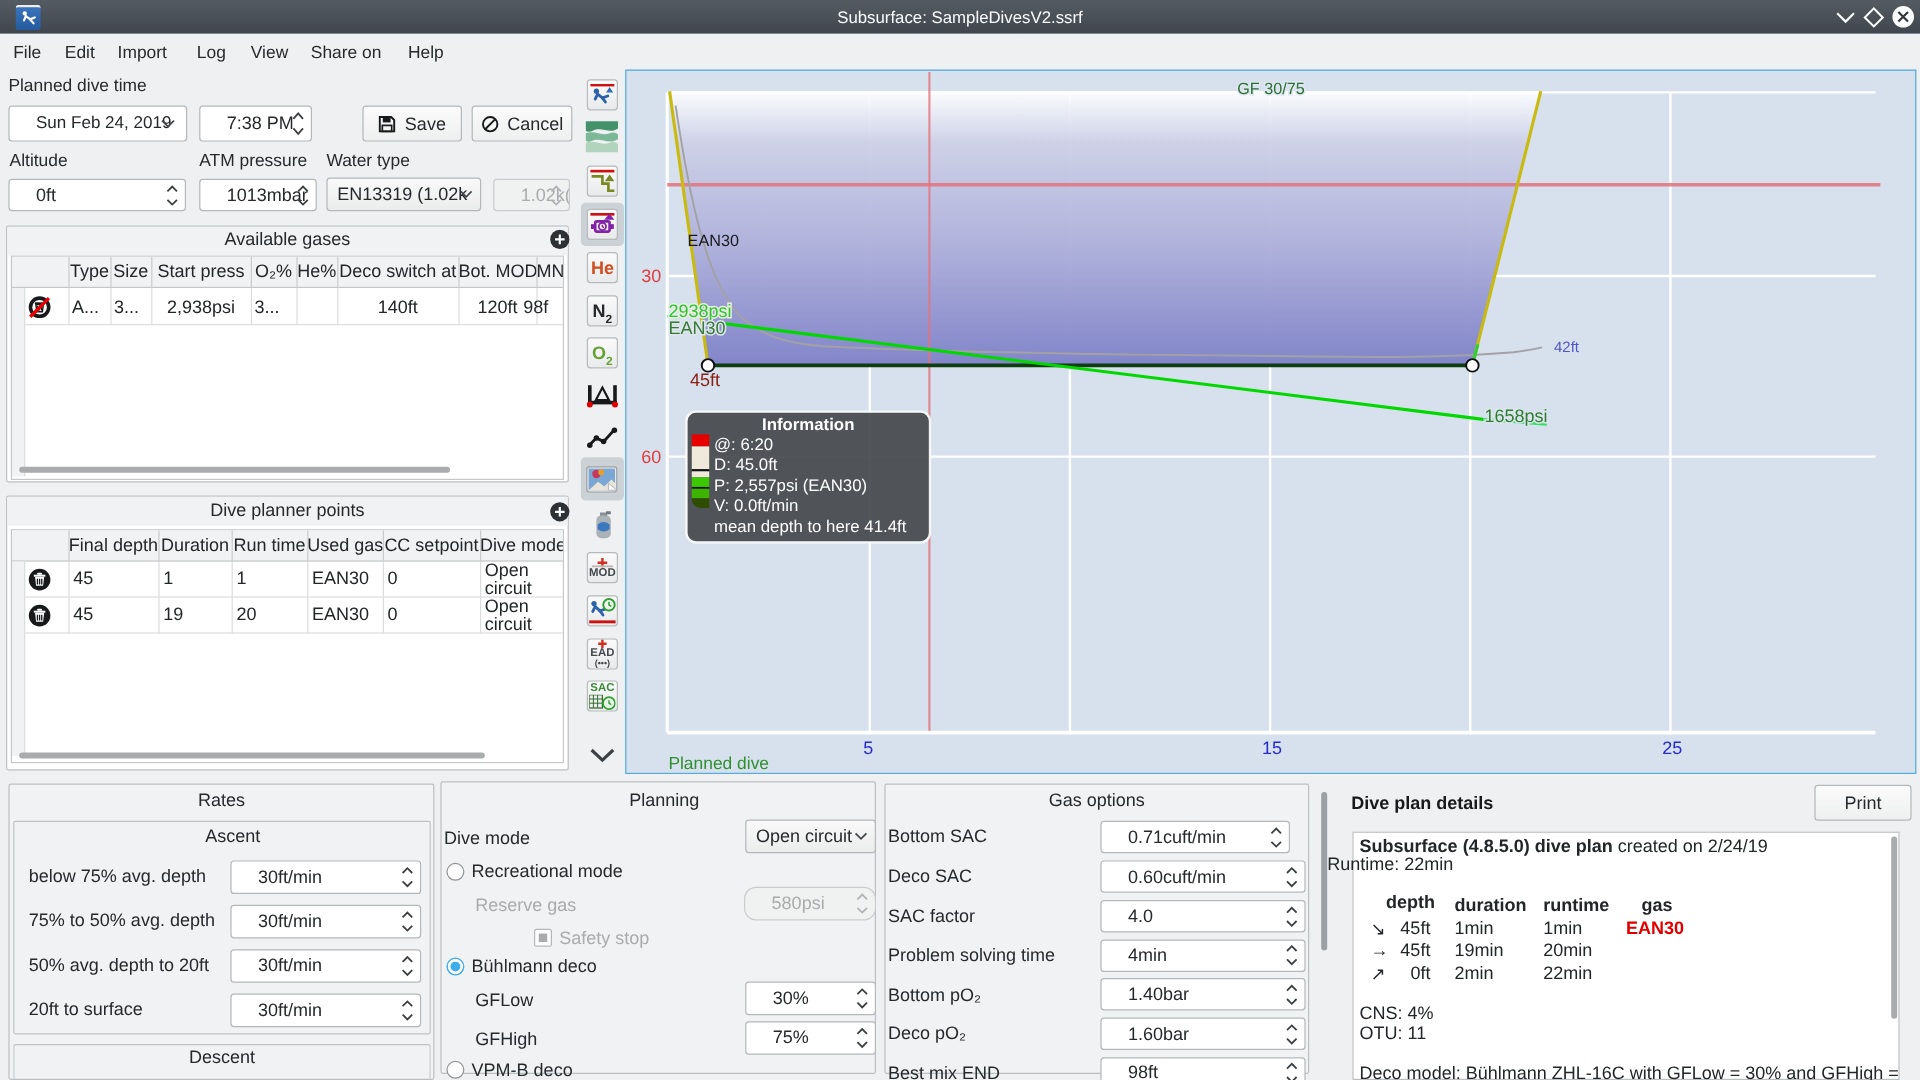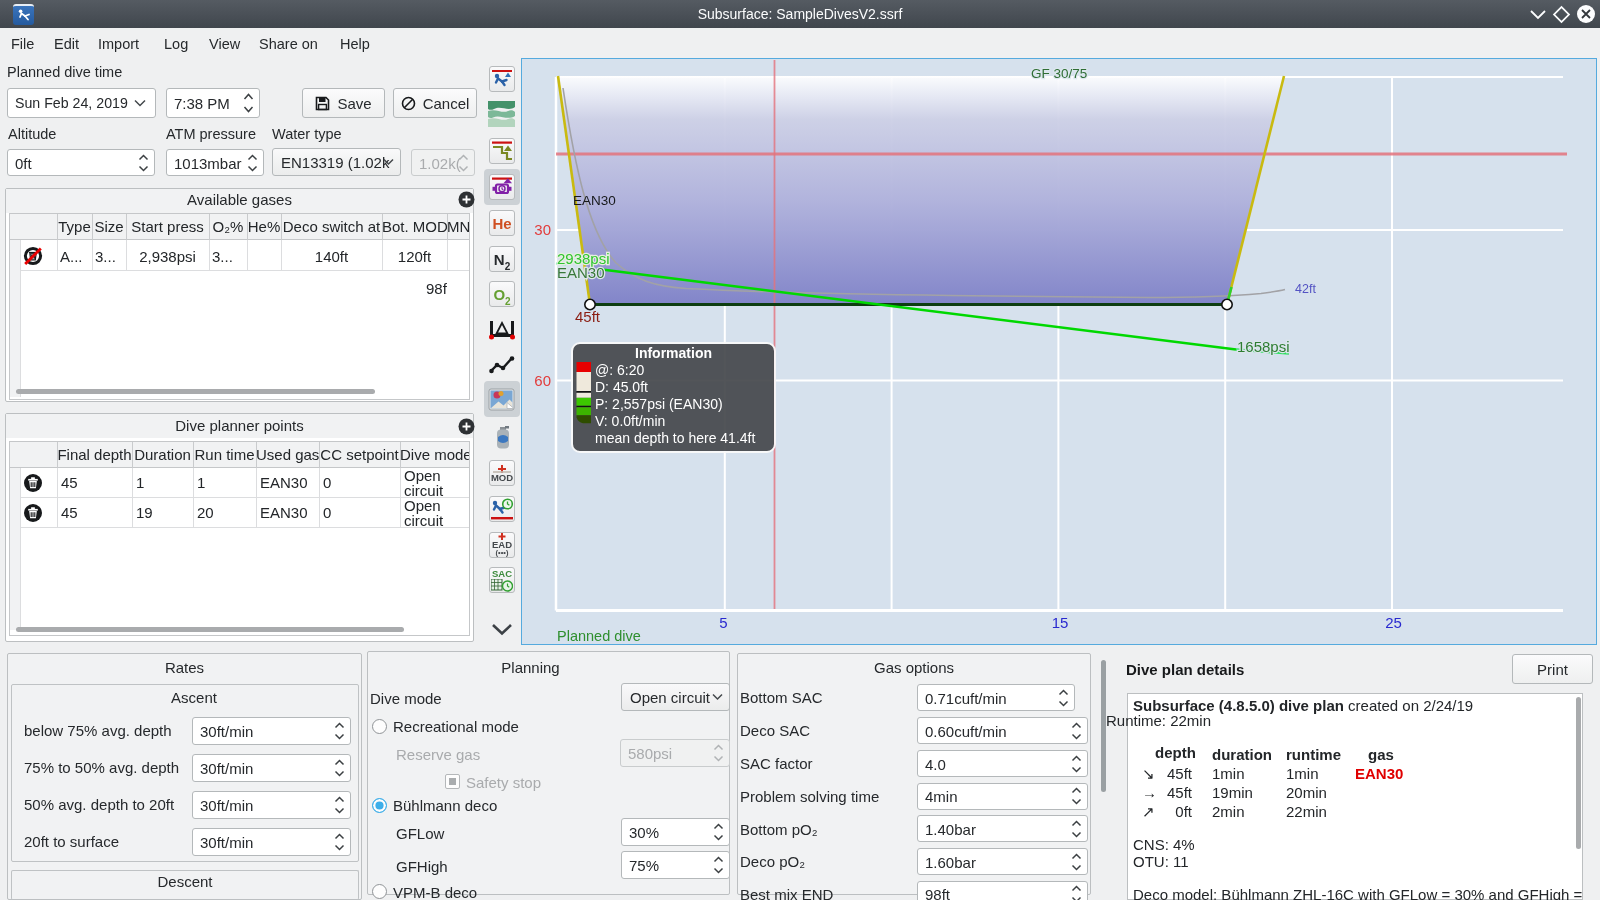--- a/index.html
+++ b/index.html
@@ -1,19 +1,19 @@
 <!DOCTYPE html>
 <html><head><meta charset="utf-8">
 <style>
 html,body{margin:0;padding:0;width:1600px;height:900px;overflow:hidden;background:#eff0f1;font-family:"Liberation Sans",sans-serif;}
 *{box-sizing:border-box;}
 .abs{position:absolute;}
 .lbl{position:absolute;font-size:14.5px;color:#26292c;white-space:nowrap;}
 .spin{position:absolute;background:#fff;border:1px solid #b4b8ba;border-radius:3px;font-size:15px;color:#26292c;white-space:nowrap;overflow:hidden;}
-.spin span{position:absolute;left:7px;top:50%;transform:translateY(-50%);}
+.spin span{position:absolute;left:22px;top:50%;transform:translateY(-50%);}
 .spin.dis{background:#f0f1f1;border-color:#c9cccd;color:#a9abad;}
 .combo{position:absolute;background:linear-gradient(#f9f9fa,#ebecec);border:1px solid #b4b8ba;border-radius:3px;font-size:15px;color:#26292c;white-space:nowrap;overflow:hidden;}
 .combo span{position:absolute;left:8px;top:50%;transform:translateY(-50%);}
 .btn{position:absolute;background:linear-gradient(#fbfbfc,#eeefef);border:1px solid #b4b8ba;border-radius:3px;font-size:15px;color:#26292c;display:flex;align-items:center;justify-content:center;gap:7px;}
 .panel{position:absolute;border:1px solid #bcbfc1;border-radius:2px;background:#f1f2f3;}
 .ptitle{position:absolute;width:100%;text-align:center;font-size:15px;color:#26292c;}
 .gbox{position:absolute;border:1px solid #bfc2c4;border-radius:2px;}
 svg.ud{position:absolute;right:4px;top:50%;transform:translateY(-50%);}
 .tline{position:absolute;white-space:nowrap;font-size:15px;color:#232629;}
 .hc{position:absolute;height:24px;line-height:24px;text-align:center;font-size:15px;color:#232629;overflow:hidden;white-space:nowrap;}
@@ -157,21 +157,21 @@
     <rect x="7" y="6.9" width="8" height="1.5" fill="#17191b"></rect>
     <path d="M9.4 9.8 v4 M11 9.8 v4 M12.6 9.8 v4" stroke="#17191b" stroke-width="1"></path>
     <path d="M3.2 19 L18.8 3.4" stroke="#e80000" stroke-width="2.8"></path>
   </svg>
 <div class="tline" style="left:60px;top:248px;">A...</div>
 <div class="tline" style="left:95px;top:248px;">3...</div>
 <div class="tline" style="left:126px;top:248px;width:83px;text-align:center;">2,938psi</div>
 <div class="tline" style="left:212px;top:248px;">3...</div>
 <div class="tline" style="left:281px;top:248px;width:101px;text-align:center;">140ft</div>
 <div class="tline" style="left:382px;top:248px;width:65px;text-align:center;">120ft</div>
-<div class="tline" style="left:426px;top:248px;margin-top:32px;">98f</div>
+<div class="tline" style="left:436px;top:248px;">98f</div>
 <div class="abs" style="left:16px;top:389px;width:359px;height:5px;background:#a9abad;border-radius:2.5px;"></div>
 
 <div class="panel" style="left:5px;top:413px;width:469px;height:229px;background:#fff;"></div>
 <div class="abs" style="left:6px;top:414px;width:467px;height:24px;background:#f1f2f3;"></div>
 <div class="ptitle" style="left:5px;top:417px;width:469px;">Dive planner points</div>
 <svg class="abs" style="left:458px;top:418px;" width="17" height="17" viewBox="0 0 17 17">
     <circle cx="8.5" cy="8.5" r="8" fill="#2e3134"></circle>
     <path d="M8.5 4.5 V12.5 M4.5 8.5 H12.5" stroke="#fff" stroke-width="1.8"></path>
   </svg>
 <div class="abs" style="left:9px;top:441px;width:461px;height:195px;border:1px solid #c5c7c9;background:#fff;"></div>
@@ -442,32 +442,32 @@
     <span>30ft/min</span>
     <svg class="ud" width="13" height="21" viewBox="0 0 13 21">
       <path d="M2.5 7 L6.5 3 L10.5 7" fill="none" stroke="#3c4043" stroke-width="1.5"></path>
       <path d="M2.5 14 L6.5 18 L10.5 14" fill="none" stroke="#3c4043" stroke-width="1.5"></path>
     </svg>
   </div>
 <div class="gbox" style="left:11px;top:870px;width:348px;height:30px;border-bottom:none;"></div>
 <div class="ptitle" style="left:11px;top:873px;width:348px;">Descent</div>
 
 <div class="panel" style="left:367px;top:651px;width:363px;height:244px;"></div>
-<div class="ptitle" style="left:362px;top:659px;width:337px;">Planning</div>
+<div class="ptitle" style="left:385px;top:659px;width:337px;">Planning</div>
 <div class="glbl" style="left:370px;top:690px;">Dive mode</div>
 <div class="combo" style="left:621px;top:683px;width:109px;height:28px;">
     <span>Open circuit</span>
 <svg class="ud" style="right:5px" width="13" height="9" viewBox="0 0 13 9">
       <path d="M2 2 L6.5 6.5 L11 2" fill="none" stroke="#44484c" stroke-width="1.5"></path>
     </svg>
   </div>
 <div class="abs" style="left:372px;top:718.5px;width:15px;height:15px;border:1.6px solid #909497;border-radius:50%;background:#fdfdfd;"></div>
 <div class="glbl" style="left:393px;top:718px;">Recreational mode</div>
 <div class="glbl dis" style="left:396px;top:746px;">Reserve gas</div>
-<div class="spin dis" style="left:620px;top:739px;width:110px;height:28px;">
+<div class="spin dis" style="left:620px;top:739px;width:110px;height:28px;border-radius:10px;">
     <span>580psi</span>
     <svg class="ud" width="13" height="21" viewBox="0 0 13 21">
       <path d="M2.5 7 L6.5 3 L10.5 7" fill="none" stroke="#b0b3b5" stroke-width="1.5"></path>
       <path d="M2.5 14 L6.5 18 L10.5 14" fill="none" stroke="#b0b3b5" stroke-width="1.5"></path>
     </svg>
   </div>
 <div class="abs" style="left:445px;top:774px;width:15px;height:15px;border:1.6px solid #b4b7b9;border-radius:2px;background:#fdfdfd;"></div>
 <div class="abs" style="left:449px;top:778px;width:7px;height:7px;background:#a9acae;"></div>
 <div class="glbl dis" style="left:466px;top:774px;">Safety stop</div>
 <div class="abs" style="left:372px;top:797.5px;width:15px;height:15px;border:1.6px solid #3daee9;border-radius:50%;background:#3daee9;box-shadow:inset 0 0 0 2.4px #fdfdfd;"></div>

